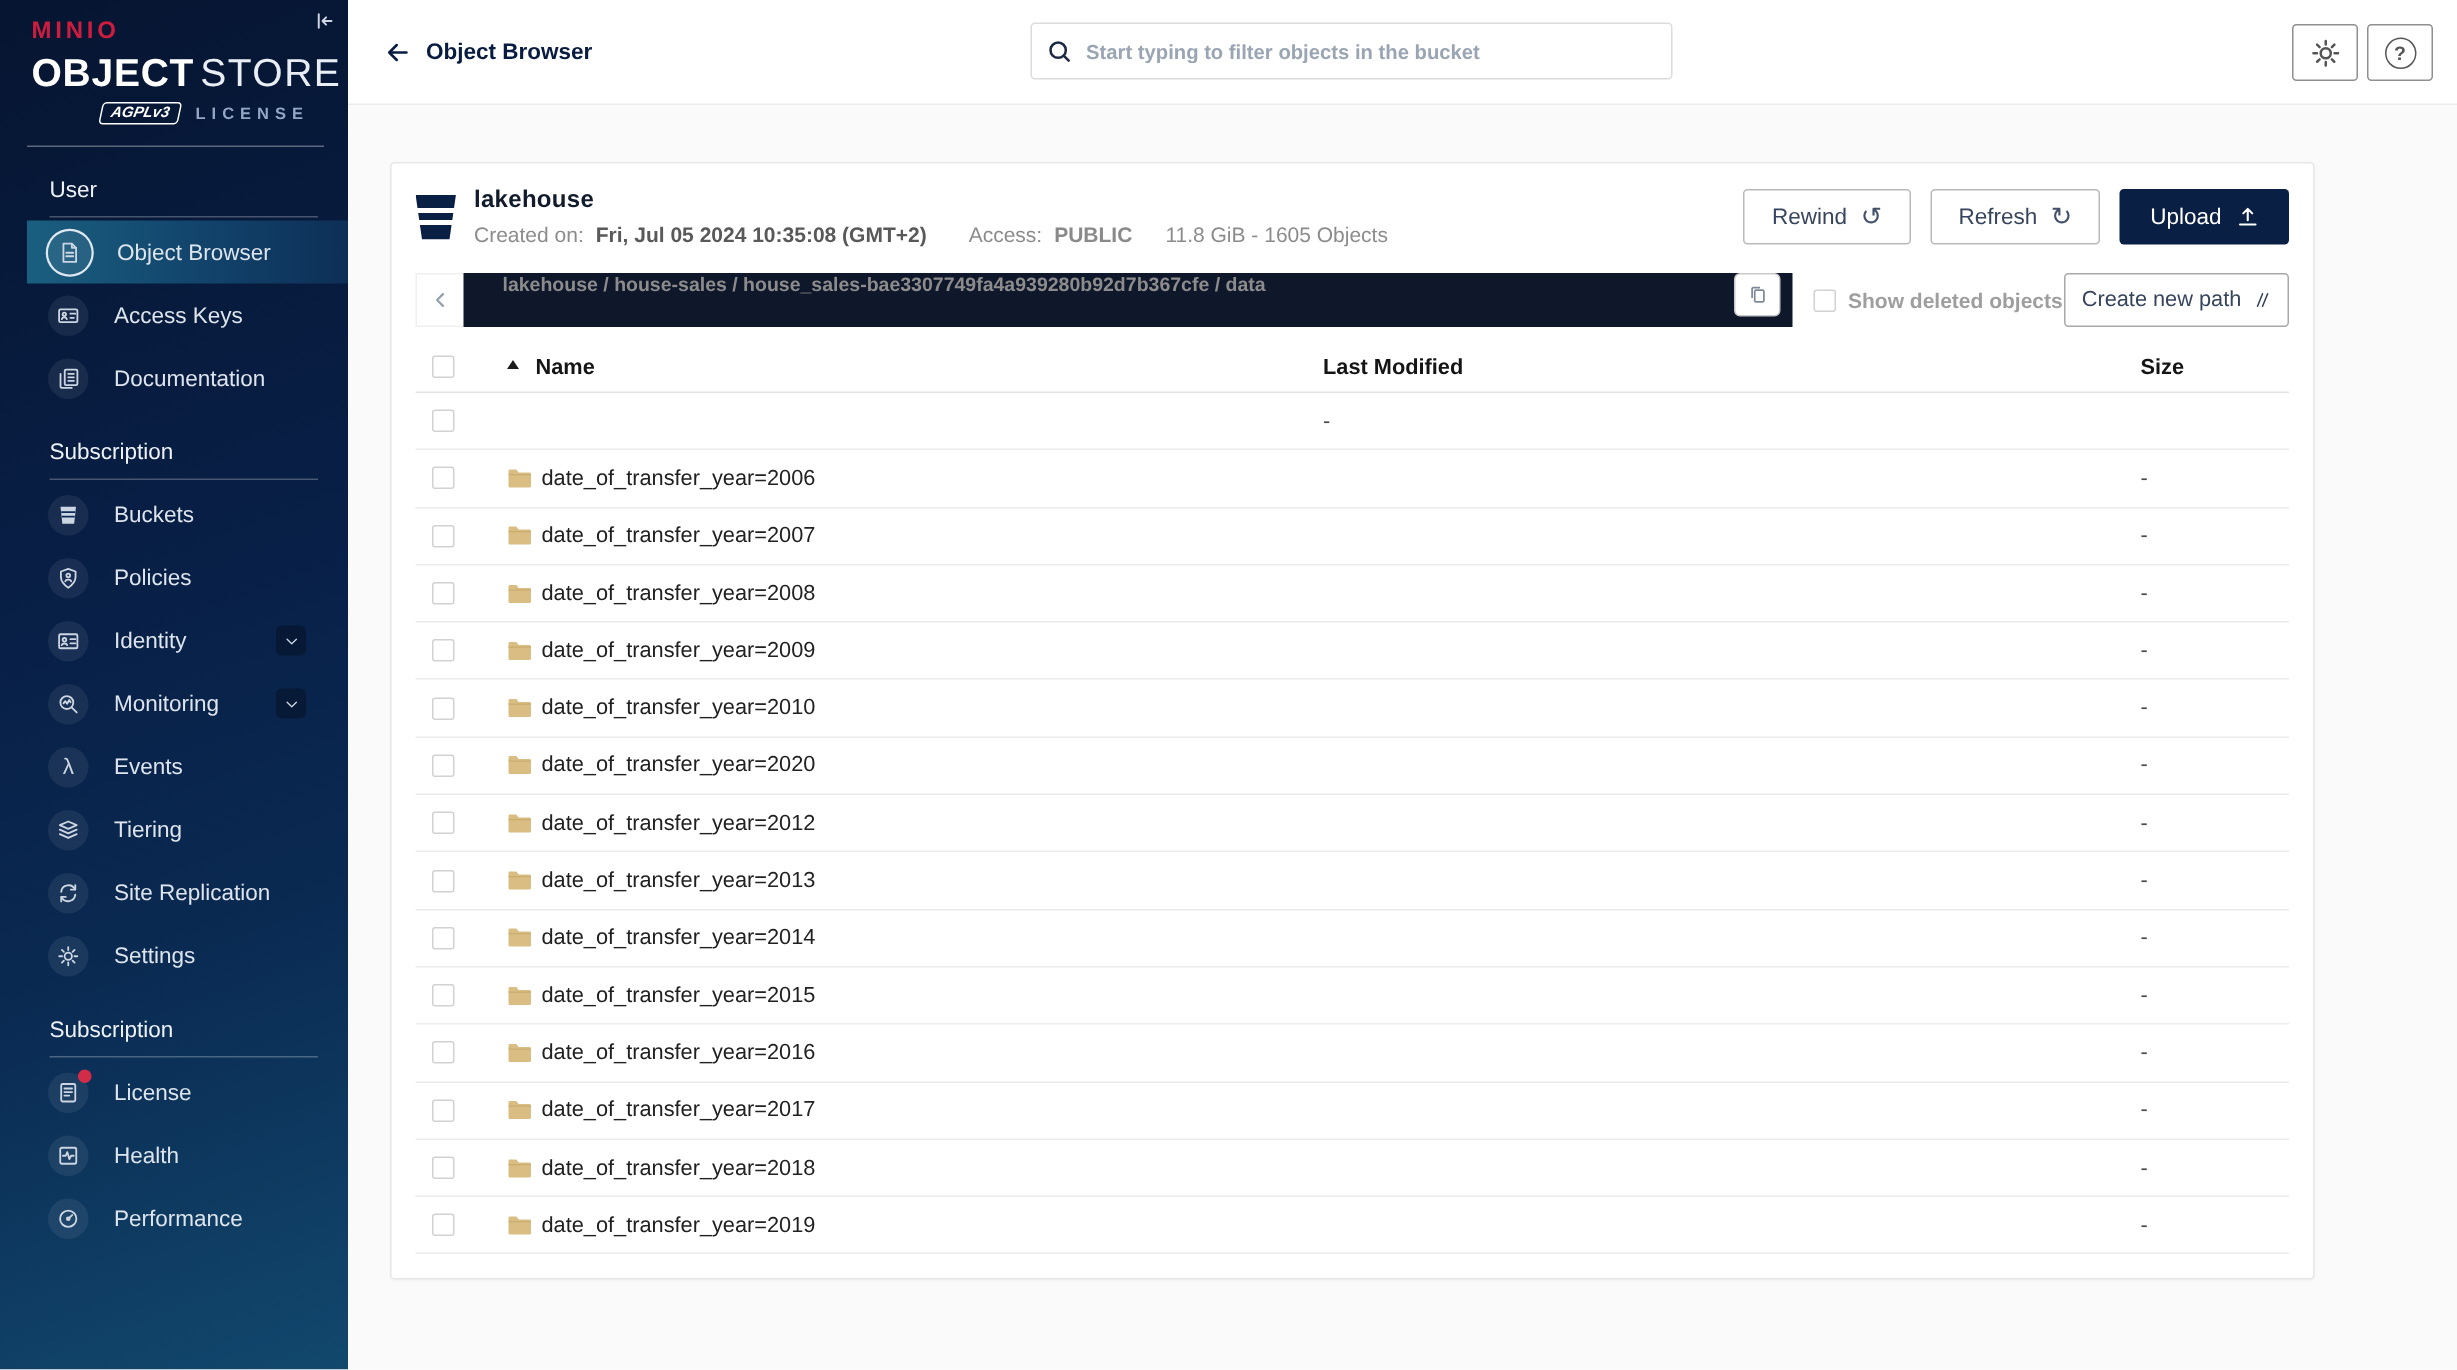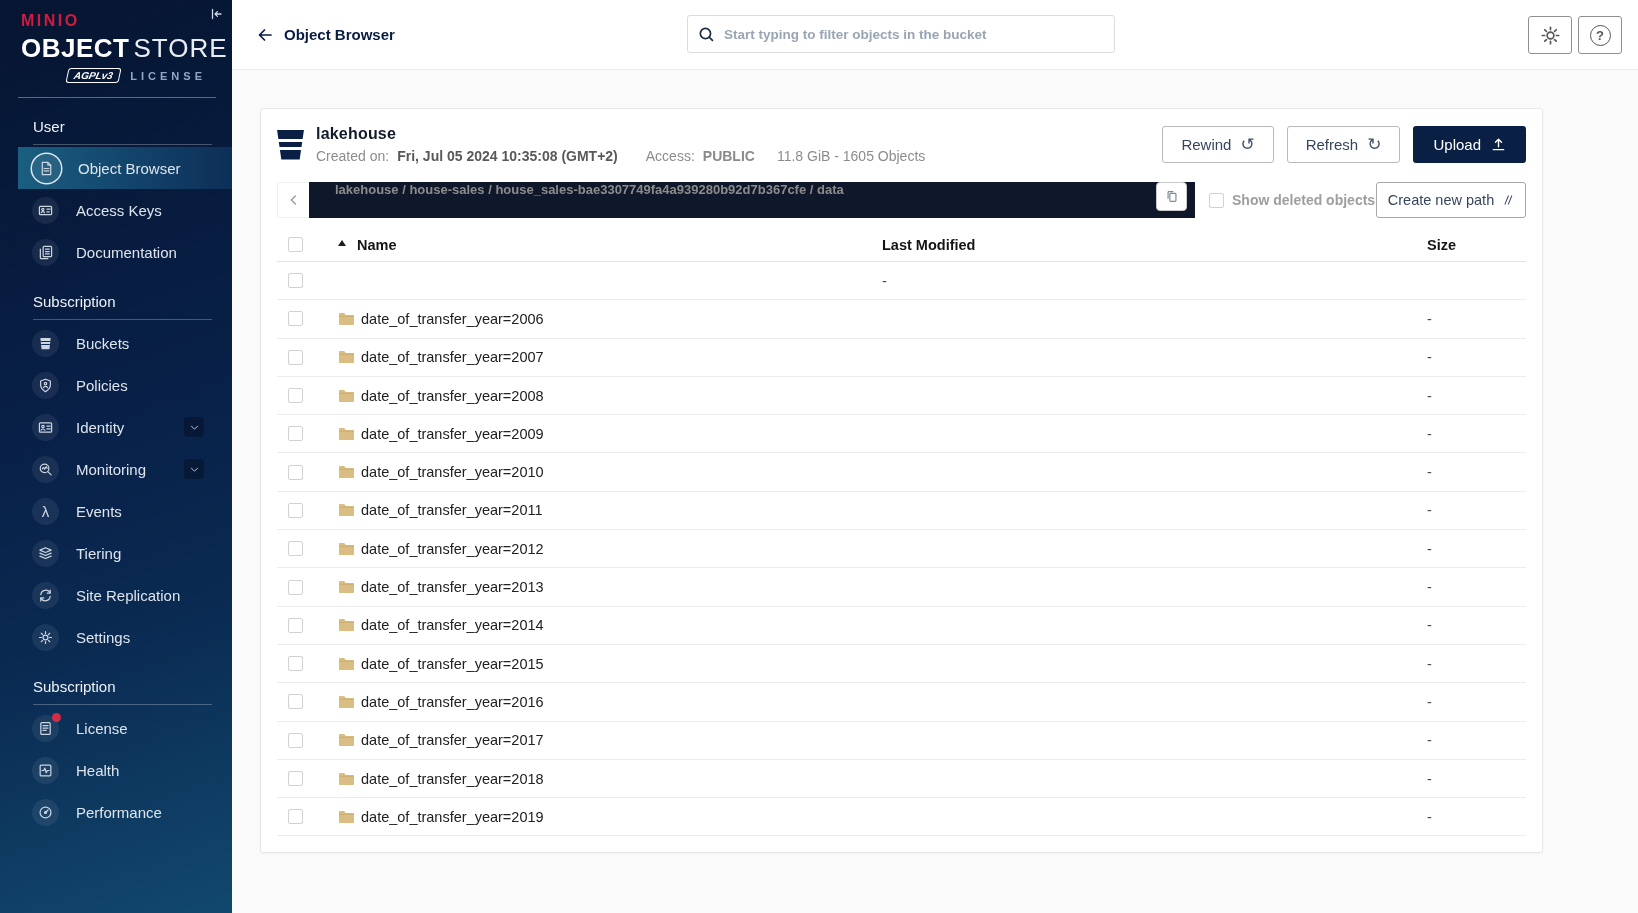--- a/index.html
+++ b/index.html
@@ -495,21 +495,21 @@
     <div class="c-check">
                   <input type="checkbox" class="cb" style="">
                 </div>
     <div class="c-name">
       <span class="foldericon">
         <svg width="17" height="14" viewBox="0 0 17 14">
                       <path d="M1 2c0-.6.4-1 1-1h4.2l1.6 2H15c.6 0 1 .4 1 1v8c0 .6-.4 1-1 1H2c-.6 0-1-.4-1-1z" fill="#d9bd82"></path>
                       <path d="M1 4.4h15" stroke="#cbad6f" stroke-width=".9"></path>
                     </svg>
       </span>
-      <span>date_of_transfer_year=2011</span>
+      <span>date_of_transfer_year=2020</span>
     </div>
     <div></div>
     <div class="c-size">-</div>
   </div>
 
   <div class="trow">
     <div class="c-check">
                   <input type="checkbox" class="cb" style="">
                 </div>
     <div class="c-name">

